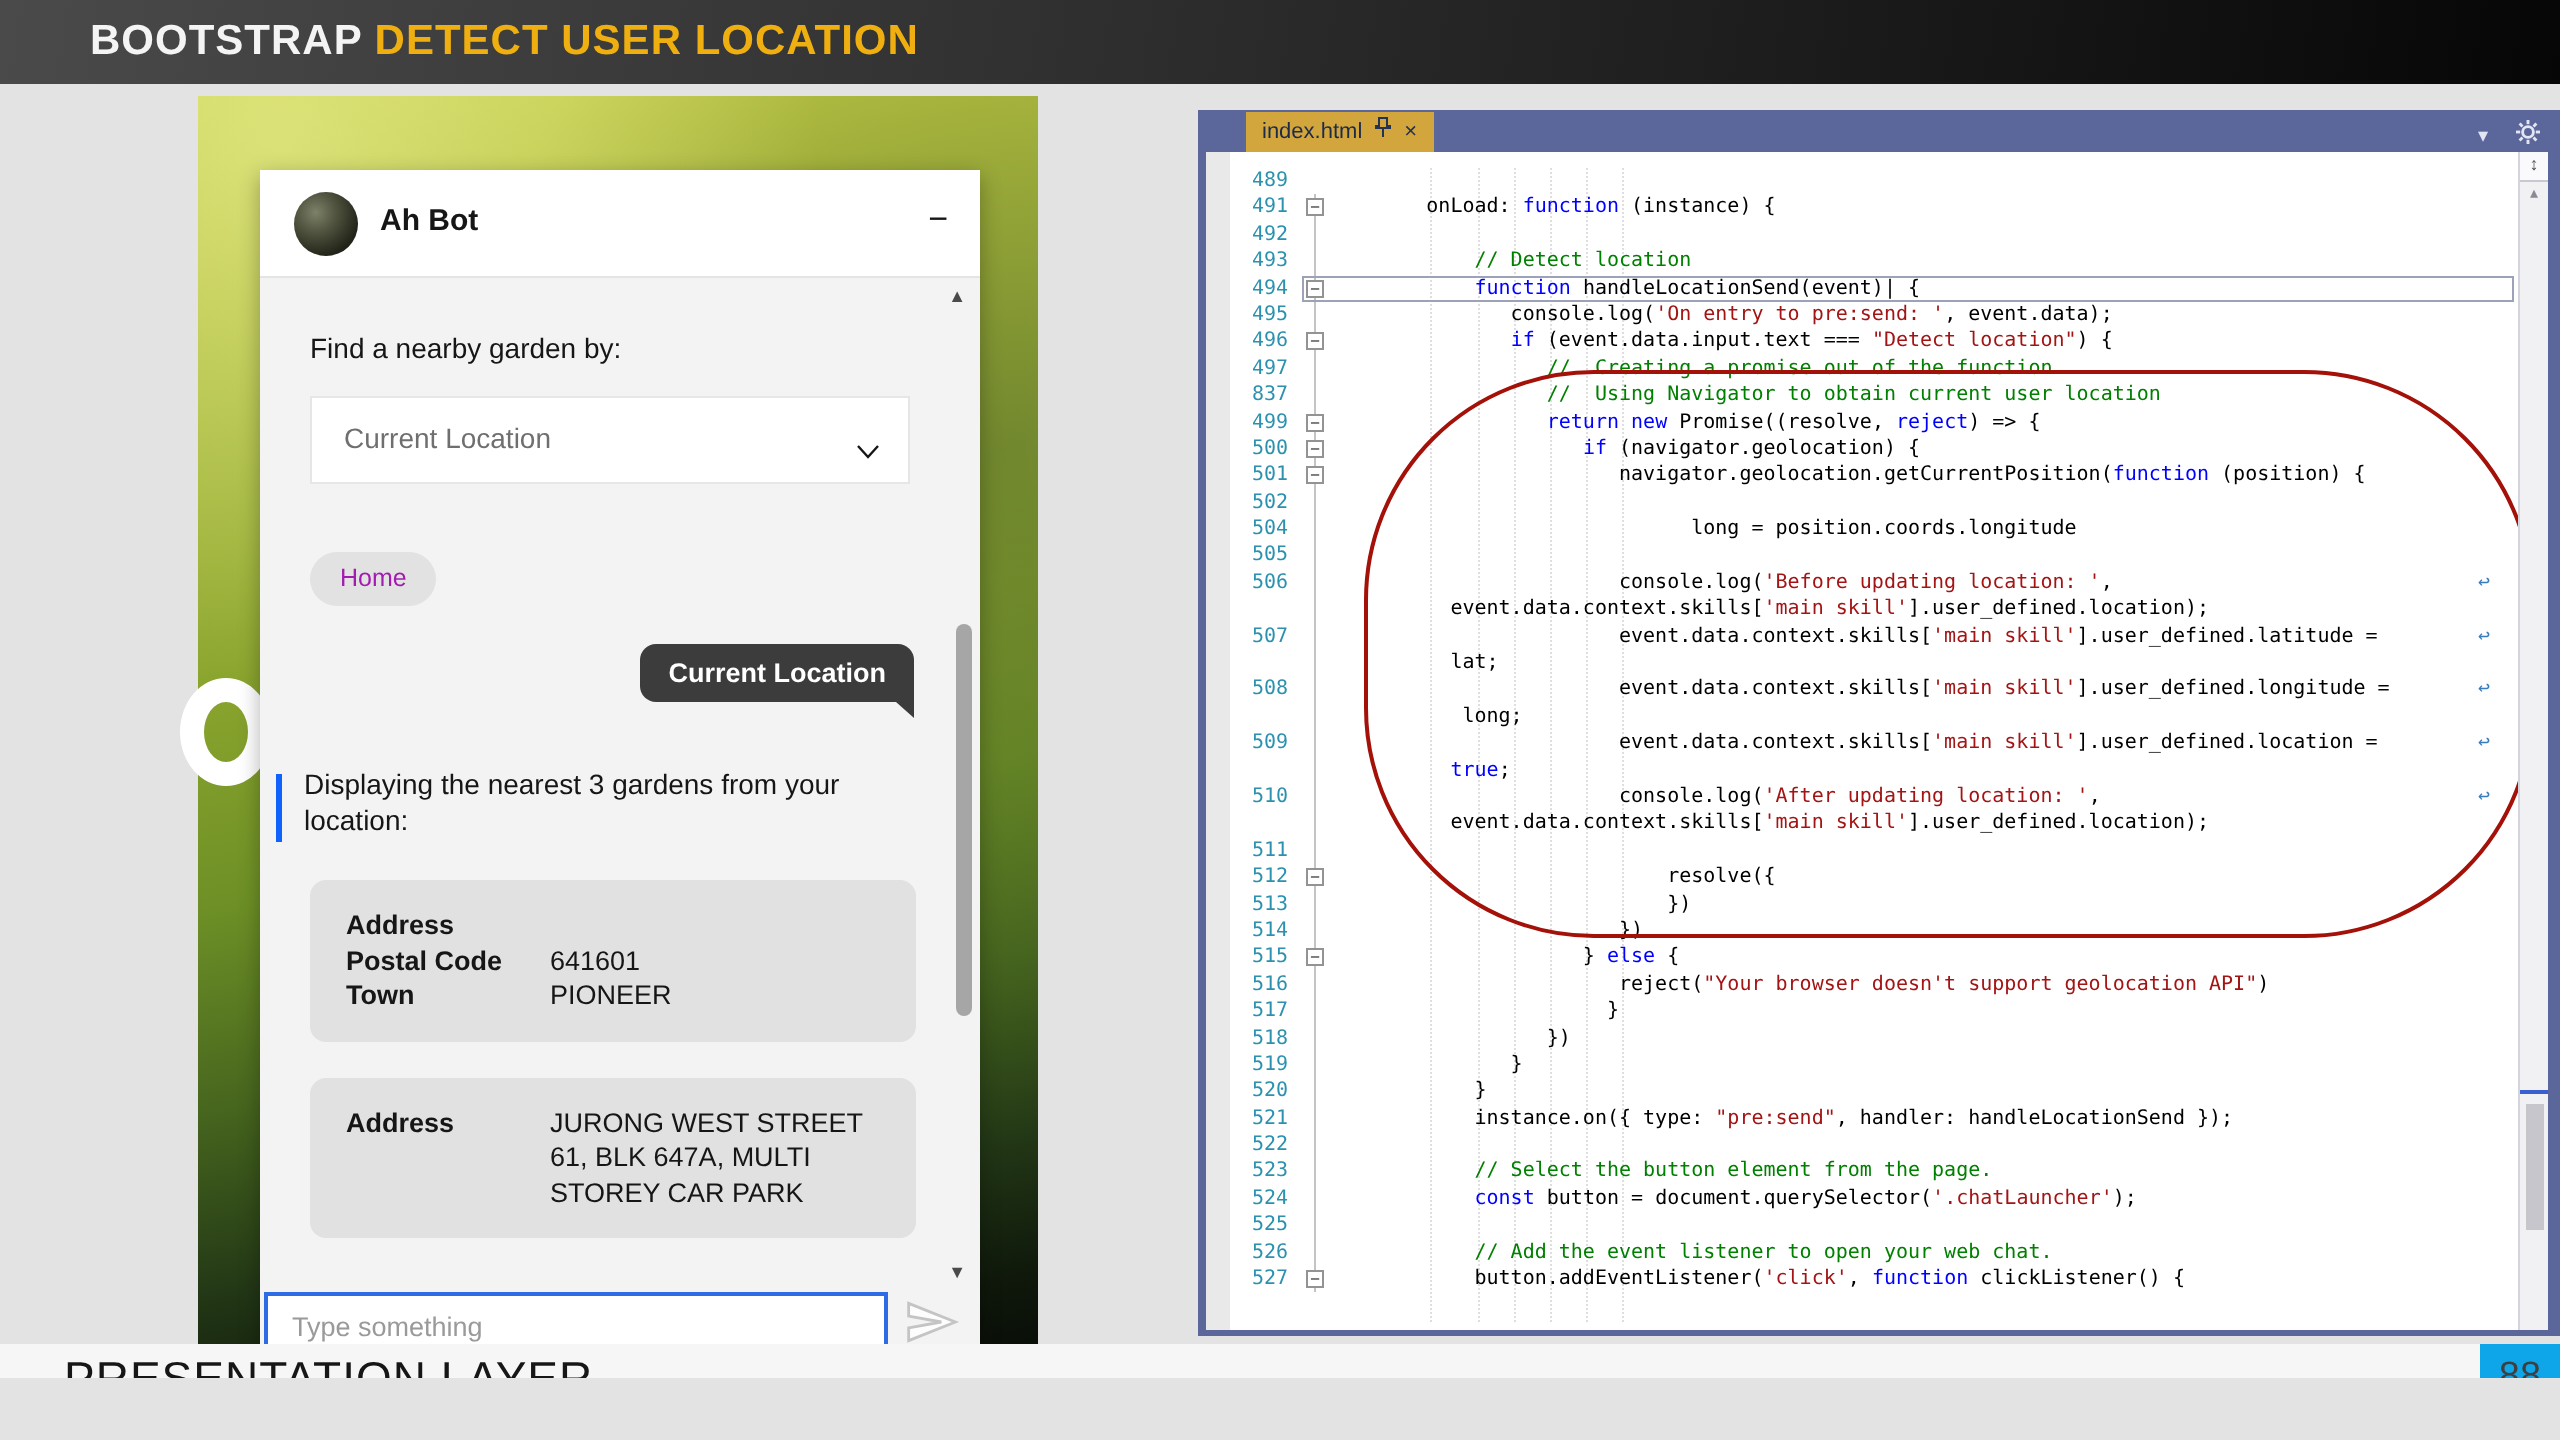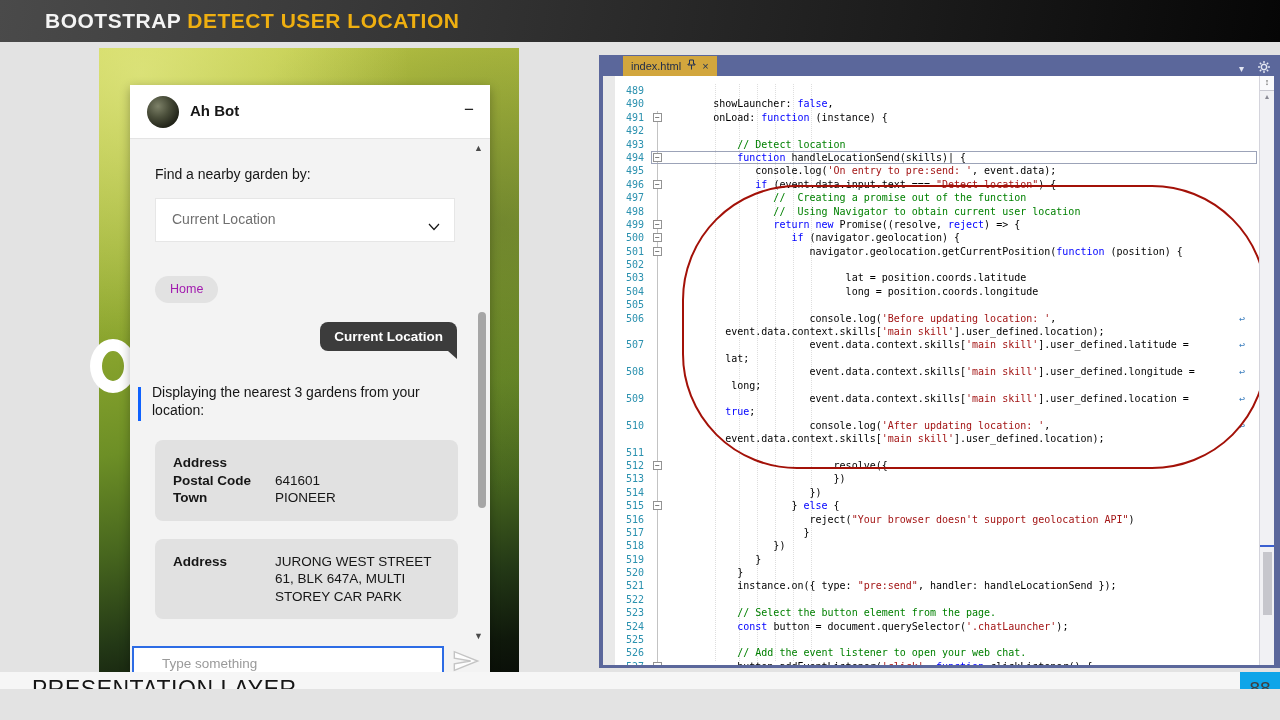--- a/index.html
+++ b/index.html
@@ -40,21 +40,21 @@
   .user-bubble:after{content:"";position:absolute;right:0;bottom:-8px;border-top:8px solid #3c3c3c;border-left:9px solid transparent;}
   .bot-bar{position:absolute;left:8px;top:302px;width:3px;height:34px;background:#0f62fe;}
   .bot-text{position:absolute;left:22px;top:299px;width:290px;font-size:14px;line-height:17.5px;color:#161616;}
   .cards{position:absolute;left:25px;top:355px;width:303px;z-index:1;}
   .card{background:#e1e1e1;border-radius:8px;padding:14px 0 14px 18px;box-sizing:border-box;margin-bottom:18px;}
   .cardrow{display:flex;font-size:13.5px;line-height:17.5px;color:#161616;}
   .clabel{width:102px;font-weight:bold;flex:none;}
   .cvalue{width:178px;}
   .chat-sb{position:absolute;right:4px;top:227px;width:8px;height:196px;background:#a6a6a6;border-radius:4px;cursor:pointer;}
   .chat-input{position:absolute;left:2px;top:561px;width:312px;height:34px;background:#fff;border:2px solid #2d6ce5;box-sizing:border-box;z-index:5;}
-  .chat-input input{width:100%;height:100%;border:none;outline:none;font-size:13.5px;color:#161616;padding:0 28px;box-sizing:border-box;font-family:"Liberation Sans",sans-serif;background:transparent;}
+  .chat-input input{width:100%;height:100%;border:none;outline:none;font-size:13.5px;color:#161616;padding:0 12px;box-sizing:border-box;font-family:"Liberation Sans",sans-serif;background:transparent;}
   .chat-input input::placeholder{color:#9a9a9a;}
   .send-btn{position:absolute;left:320px;top:565px;width:32px;height:24px;background:none;border:none;cursor:pointer;z-index:6;padding:0;}
 
   
   .editor{position:absolute;left:599px;top:55px;width:681px;height:613px;background:#5b679b;}
   .tabstrip{position:absolute;left:0;top:0;width:100%;height:21px;}
   .tab{position:absolute;left:4px;top:1px;height:20px;background:#d2a63d;color:#1c2b4a;font-size:11px;line-height:20px;
     padding:0 8px;display:flex;align-items:center;gap:6px;cursor:pointer;margin-left:20px;}
   .tab .pin-icon,.tab .tab-close{color:#243352;font-size:11px;cursor:pointer;}
   .strip-icons{position:absolute;right:10px;top:4px;display:flex;gap:14px;align-items:center;}
@@ -194,34 +194,32 @@
     <div class="ed-content">
       <div class="bp-margin"></div>
       <div class="guide" style="left:112px"></div>
       <div class="guide" style="left:136px"></div>
       <div class="guide" style="left:154px"></div>
       <div class="guide" style="left:172px"></div>
       <div class="guide" style="left:190px"></div>
       <div class="guide" style="left:208px"></div>
       <div class="rows">
           <div class="crow"><span class="ln">489</span><span class="fold"></span><span class="codetext"></span></div>
-          <div class="crow"><span class="ln">490</span><span class="fold"></span><span class="codetext"><span class="tk-d">        showLauncher: </span><span class="tk-k">false</span><span class="tk-d">,</span></span></div>
           <div class="crow"><span class="ln">491</span><span class="fold fl"><span class="fbox">−</span></span><span class="codetext"><span class="tk-d">        onLoad: </span><span class="tk-k">function</span><span class="tk-d"> (instance) {</span></span></div>
           <div class="crow"><span class="ln">492</span><span class="fold fl"></span><span class="codetext"></span></div>
           <div class="crow"><span class="ln">493</span><span class="fold fl"></span><span class="codetext"><span class="tk-c">            // Detect location</span></span></div>
-          <div class="crow cur"><span class="ln">494</span><span class="fold fl"><span class="fbox">−</span></span><span class="codetext"><span class="tk-d">            </span><span class="tk-k">function</span><span class="tk-d"> handleLocationSend(skills)</span><span class="tk-cursor">|</span><span class="tk-d"> {</span></span></div>
+          <div class="crow cur"><span class="ln">494</span><span class="fold fl"><span class="fbox">−</span></span><span class="codetext"><span class="tk-d">            </span><span class="tk-k">function</span><span class="tk-d"> handleLocationSend(event)</span><span class="tk-cursor">|</span><span class="tk-d"> {</span></span></div>
           <div class="crow"><span class="ln">495</span><span class="fold fl"></span><span class="codetext"><span class="tk-d">               console.log(</span><span class="tk-s">'On entry to pre:send: '</span><span class="tk-d">, event.data);</span></span></div>
           <div class="crow"><span class="ln">496</span><span class="fold fl"><span class="fbox">−</span></span><span class="codetext"><span class="tk-d">               </span><span class="tk-k">if</span><span class="tk-d"> (event.data.input.text === </span><span class="tk-s">"Detect location"</span><span class="tk-d">) {</span></span></div>
           <div class="crow"><span class="ln">497</span><span class="fold fl"></span><span class="codetext"><span class="tk-c">                  //  Creating a promise out of the function</span></span></div>
-          <div class="crow"><span class="ln">498</span><span class="fold fl"></span><span class="codetext"><span class="tk-c">                  //  Using Navigator to obtain current user location</span></span></div>
+          <div class="crow"><span class="ln">837</span><span class="fold fl"></span><span class="codetext"><span class="tk-c">                  //  Using Navigator to obtain current user location</span></span></div>
           <div class="crow"><span class="ln">499</span><span class="fold fl"><span class="fbox">−</span></span><span class="codetext"><span class="tk-d">                  </span><span class="tk-k">return</span><span class="tk-d"> </span><span class="tk-k">new</span><span class="tk-d"> Promise((resolve, </span><span class="tk-k">reject</span><span class="tk-d">) =&gt; {</span></span></div>
           <div class="crow"><span class="ln">500</span><span class="fold fl"><span class="fbox">−</span></span><span class="codetext"><span class="tk-d">                     </span><span class="tk-k">if</span><span class="tk-d"> (navigator.geolocation) {</span></span></div>
           <div class="crow"><span class="ln">501</span><span class="fold fl"><span class="fbox">−</span></span><span class="codetext"><span class="tk-d">                        navigator.geolocation.getCurrentPosition(</span><span class="tk-k">function</span><span class="tk-d"> (position) {</span></span></div>
           <div class="crow"><span class="ln">502</span><span class="fold fl"></span><span class="codetext"></span></div>
-          <div class="crow"><span class="ln">503</span><span class="fold fl"></span><span class="codetext"><span class="tk-d">                              lat = position.coords.latitude</span></span></div>
           <div class="crow"><span class="ln">504</span><span class="fold fl"></span><span class="codetext"><span class="tk-d">                              long = position.coords.longitude</span></span></div>
           <div class="crow"><span class="ln">505</span><span class="fold fl"></span><span class="codetext"></span></div>
           <div class="crow"><span class="ln">506</span><span class="fold fl"></span><span class="codetext"><span class="tk-d">                        console.log(</span><span class="tk-s">'Before updating location: '</span><span class="tk-d">,</span></span><span class="wrapmark">↩</span></div>
           <div class="crow"><span class="ln"></span><span class="fold fl"></span><span class="codetext"><span class="tk-d">          event.data.context.skills[</span><span class="tk-s">'main skill'</span><span class="tk-d">].user_defined.location);</span></span></div>
           <div class="crow"><span class="ln">507</span><span class="fold fl"></span><span class="codetext"><span class="tk-d">                        event.data.context.skills[</span><span class="tk-s">'main skill'</span><span class="tk-d">].user_defined.latitude =</span></span><span class="wrapmark">↩</span></div>
           <div class="crow"><span class="ln"></span><span class="fold fl"></span><span class="codetext"><span class="tk-d">          lat;</span></span></div>
           <div class="crow"><span class="ln">508</span><span class="fold fl"></span><span class="codetext"><span class="tk-d">                        event.data.context.skills[</span><span class="tk-s">'main skill'</span><span class="tk-d">].user_defined.longitude =</span></span><span class="wrapmark">↩</span></div>
           <div class="crow"><span class="ln"></span><span class="fold fl"></span><span class="codetext"><span class="tk-d">           long;</span></span></div>
           <div class="crow"><span class="ln">509</span><span class="fold fl"></span><span class="codetext"><span class="tk-d">                        event.data.context.skills[</span><span class="tk-s">'main skill'</span><span class="tk-d">].user_defined.location =</span></span><span class="wrapmark">↩</span></div>
           <div class="crow"><span class="ln"></span><span class="fold fl"></span><span class="codetext"><span class="tk-d">          </span><span class="tk-k">true</span><span class="tk-d">;</span></span></div>

